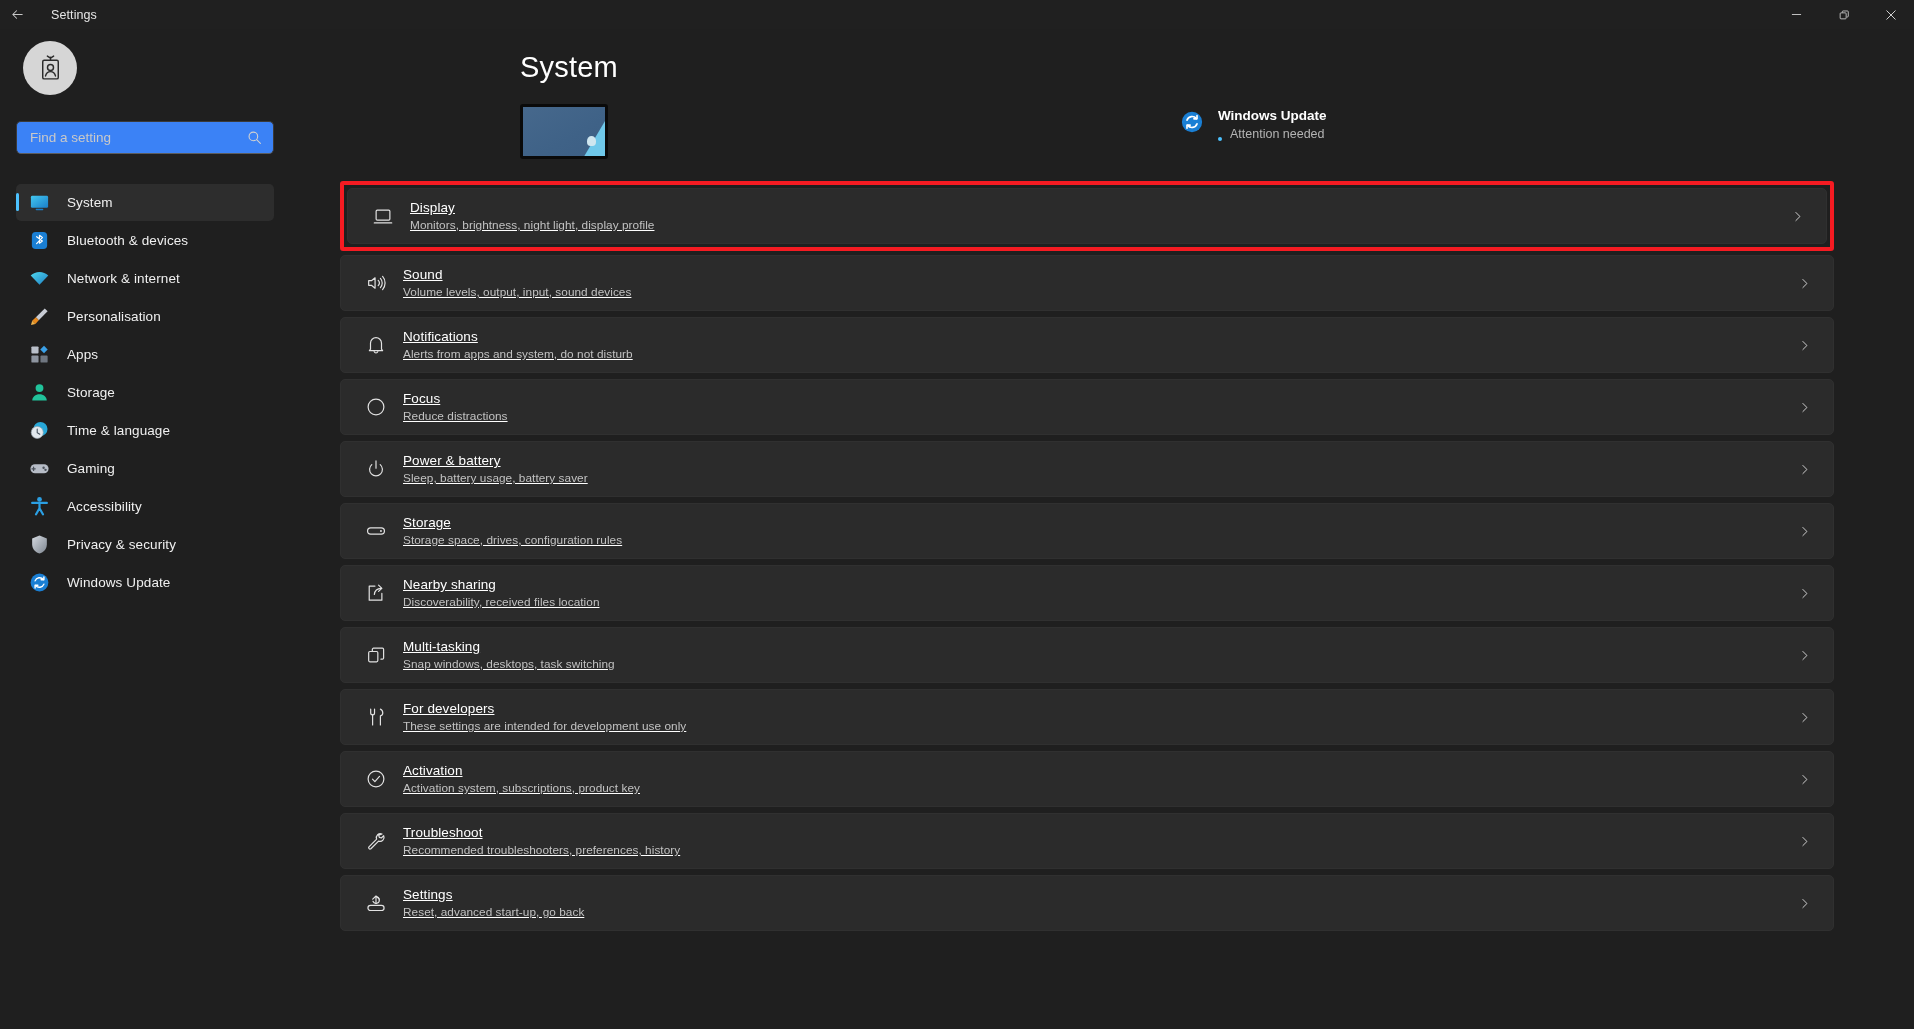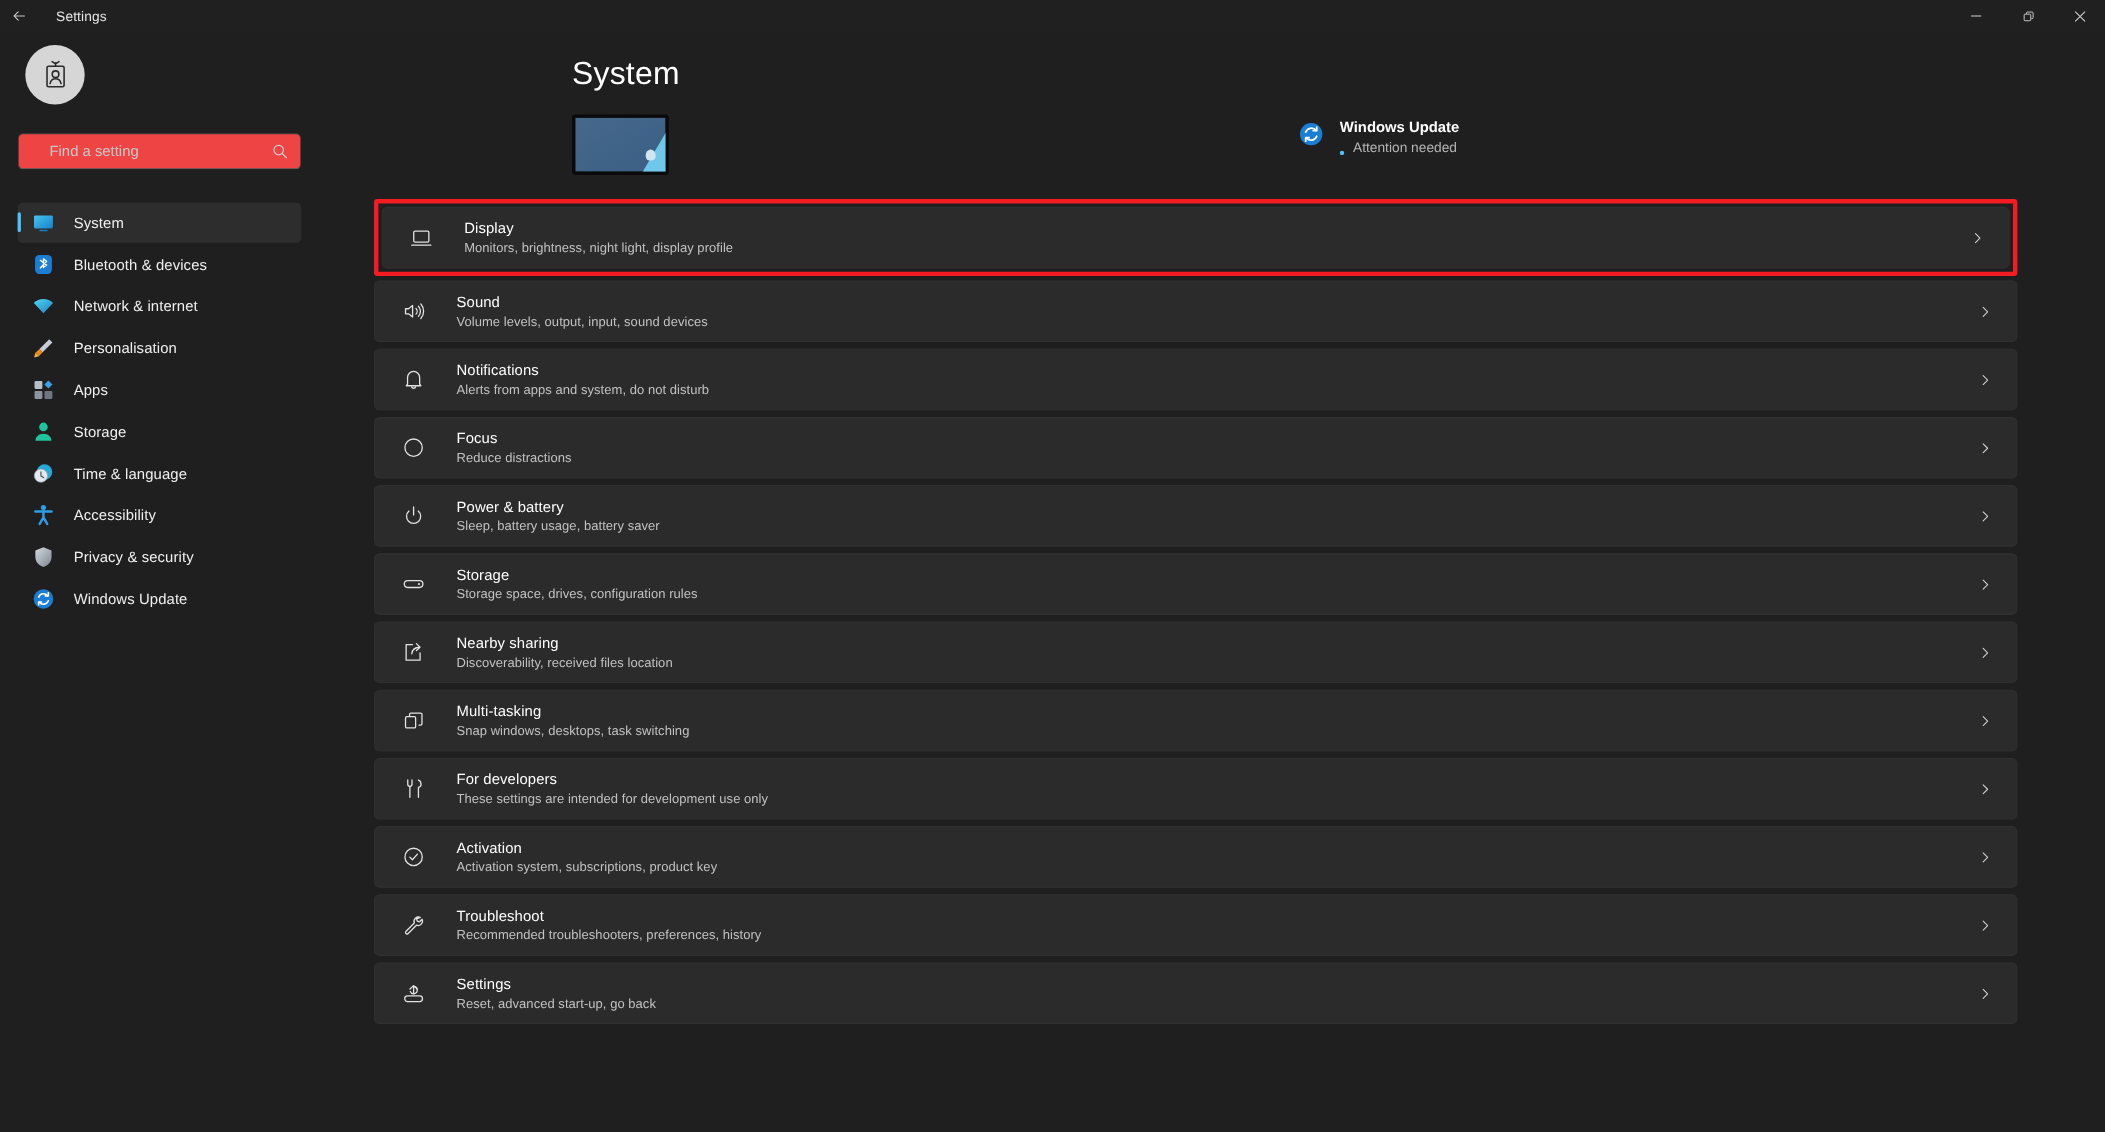--- a/index.html
+++ b/index.html
@@ -58,26 +58,26 @@
     width: 54px; height: 54px;
     border-radius: 50%;
     background: #d6d6d6;
     margin: 12px 0 0 7px;
     display: flex; align-items: center; justify-content: center;
     color: #2b2b2b;
   }
   .search-wrap {
     margin-top: 26px;
     height: 33px;
-    background: #ef4444;
+    background: #3b82f6;
     border: 1px solid #3a3a3a;
     border-bottom: 1px solid #5c5c5c;
     border-radius: 5px;
     display: flex; align-items: center;
-    padding: 0 11px 0 28px;
+    padding: 0 11px 0 13px;
   }
   .search-input {
     flex: 1;
     background: transparent;
     border: none; outline: none;
     color: #e8e8e8;
     font-size: 13.5px;
     font-family: "Liberation Sans", sans-serif;
   }
   .search-input::placeholder { color: #c9c9c9; }
@@ -219,21 +219,21 @@
     align-items: center;
     padding: 0 18px 0 22px;
     cursor: default;
   }
   .row-icon {
     width: 26px; height: 26px;
     display: flex; align-items: center; justify-content: center;
     color: #e2e2e2;
     flex-shrink: 0;
   }
-  .row-text { margin-left: 26px; flex: 1; }
+  .row-text { margin-left: 14px; flex: 1; text-decoration: underline; }
   .row-title {
     font-size: 13.5px;
     color: #ffffff;
     letter-spacing: .1px;
   }
   .row-sub {
     font-size: 11.8px;
     color: #c2c2c2;
     margin-top: 3px;
     letter-spacing: .05px;
@@ -378,20 +378,31 @@
         <span class="nav-icon">
           <svg width="21" height="21" viewBox="0 0 22 22">
             <circle cx="12" cy="9.5" r="7.4" fill="#28a8d8"></circle>
             <circle cx="8.6" cy="13" r="6.3" fill="#e3e9ee" stroke="#9aa6b0" stroke-width=".7"></circle>
             <path d="M8.6 9.4v3.8l2.7 1.7" stroke="#44505c" stroke-width="1.1" fill="none" stroke-linecap="round"></path>
           </svg>
         </span>
         <span class="nav-label">Time &amp; language</span>
       </div>
 
+      <div class="nav-item">
+        <span class="nav-icon">
+          <svg width="21" height="21" viewBox="0 0 22 22">
+            <rect x="1.5" y="6.5" width="19" height="9.5" rx="4.7" fill="#b6bcc6"></rect>
+            <path d="M4.8 9.6v3.4M3.1 11.3h3.4" stroke="#4a5059" stroke-width="1.3" stroke-linecap="round"></path>
+            <circle cx="15.3" cy="10.2" r="1.25" fill="#4a5059"></circle>
+            <circle cx="17.3" cy="12.4" r="1.25" fill="#4a5059"></circle>
+          </svg>
+        </span>
+        <span class="nav-label">Gaming</span>
+      </div>
 
       <div class="nav-item">
         <span class="nav-icon">
           <svg width="21" height="21" viewBox="0 0 22 22">
             <circle cx="11" cy="3.6" r="2.5" fill="#2b9fe3"></circle>
             <path d="M3.3 7.3h15.4" stroke="#2b9fe3" stroke-width="2.3" stroke-linecap="round"></path>
             <path d="M11 7.3v5.6M11 12.9l-3.6 6.3M11 12.9l3.6 6.3" stroke="#2b9fe3" stroke-width="2.3" stroke-linecap="round" fill="none"></path>
           </svg>
         </span>
         <span class="nav-label">Accessibility</span>

